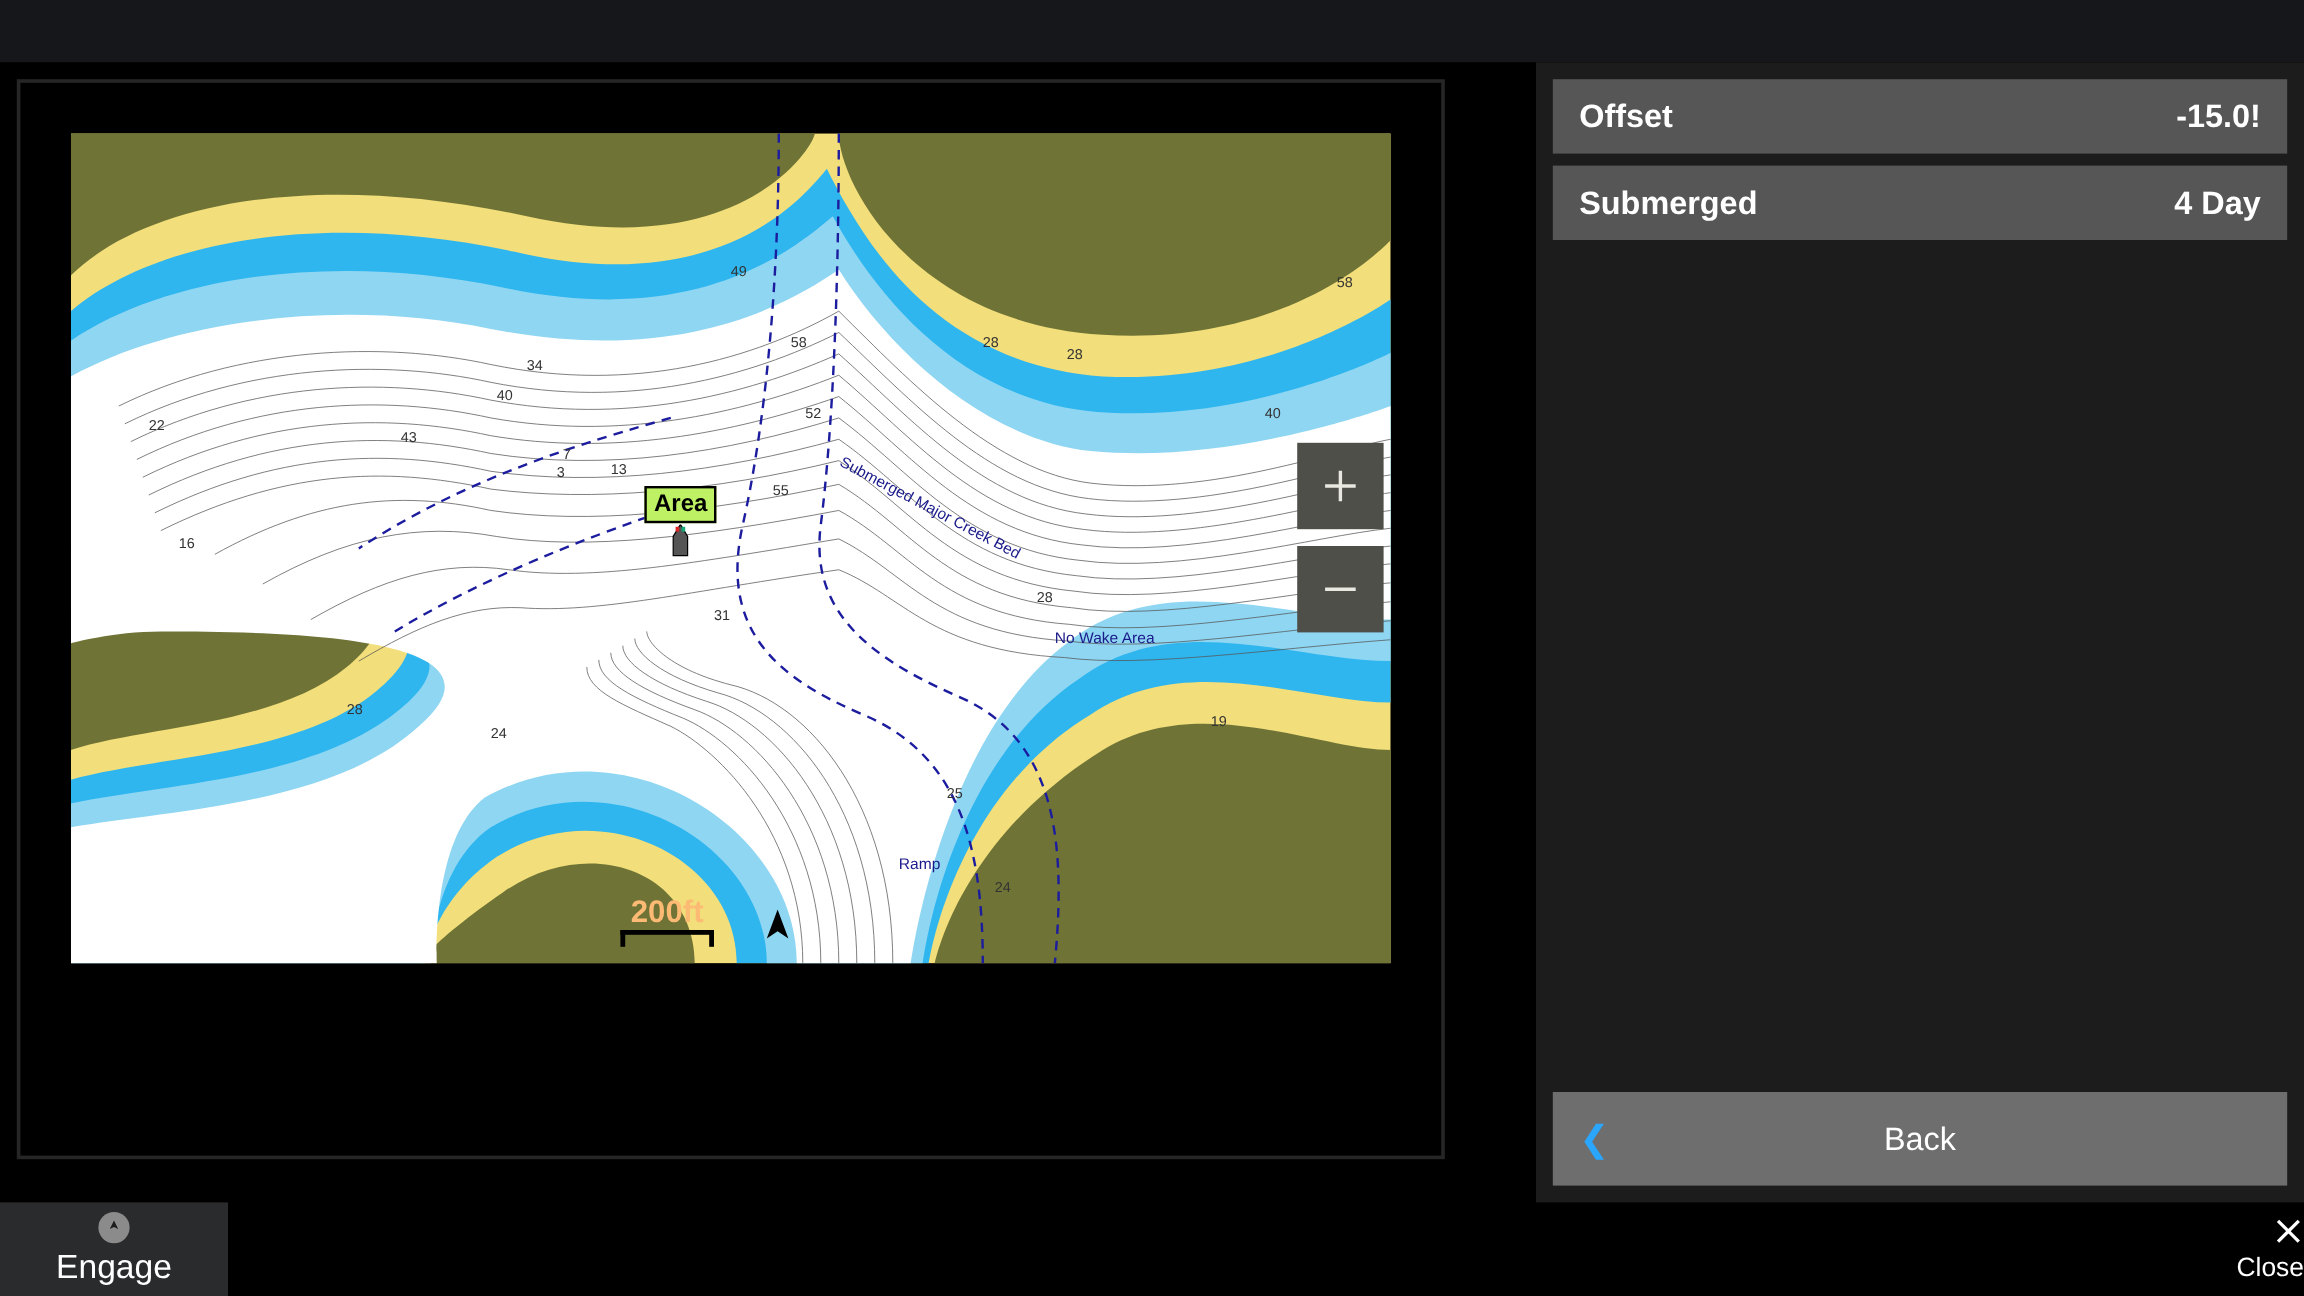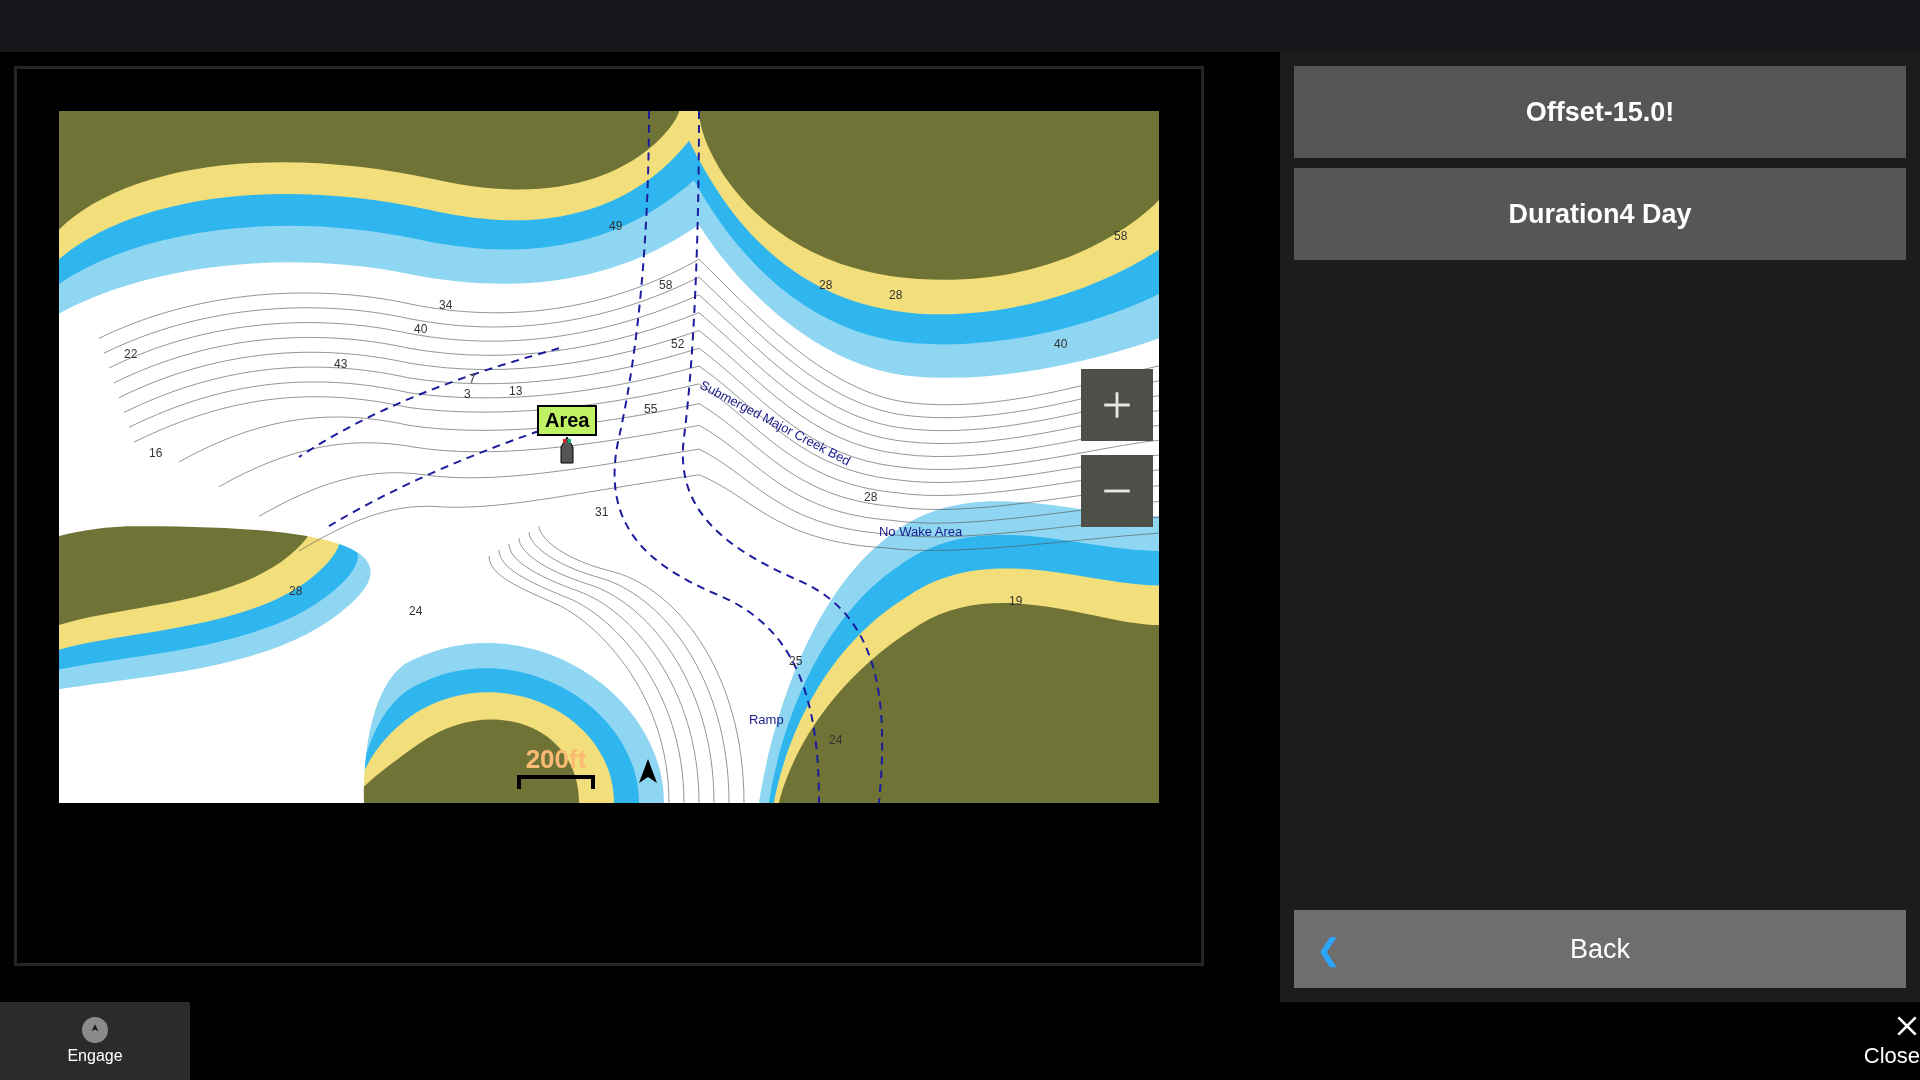--- a/index.html
+++ b/index.html
@@ -13,31 +13,31 @@
   .zoom-buttons{position:absolute;right:48px;top:300px;display:flex;flex-direction:column;gap:14px}
   .zoom-btn{width:72px;height:72px;background:#4f4f49;display:flex;align-items:center;justify-content:center;cursor:pointer}
   .zoom-btn svg{width:34px;height:34px}
   .area-label{position:absolute;left:520px;top:336px;background:#bef264;border:2px solid #000;color:#000;font-size:20px;font-weight:bold;padding:2px 6px}
   .boat-icon{position:absolute;left:540px;top:368px}
   .scale{position:absolute;left:500px;bottom:174px;display:flex;flex-direction:column;align-items:center;color:#fdba74;font-weight:bold;font-size:26px}
   .scale-bar{width:70px;border-top:4px solid #000;border-left:4px solid #000;border-right:4px solid #000;height:10px;border-bottom:none}
   .north{position:absolute;left:620px;bottom:174px;color:#000}
   
   .side{width:640px;background:#1c1c1c;padding:14px;box-sizing:border-box;display:flex;flex-direction:column;gap:10px}
-  .menu-btn{background:#565657;height:92px;display:flex;align-items:center;justify-content:center;padding:0 22px;font-size:27px;font-weight:600;cursor:pointer}
+  .menu-btn{background:#565657;height:62px;display:flex;align-items:center;justify-content:space-between;padding:0 22px;font-size:27px;font-weight:600;cursor:pointer}
   .menu-btn .val{font-weight:700}
   .spacer{flex:1}
   .back-btn{background:#6e6e6f;height:78px;display:flex;align-items:center;justify-content:center;font-size:27px;font-weight:400;cursor:pointer;position:relative}
   .back-btn .chev{position:absolute;left:22px;color:#2aa6ff;font-size:30px}
   
   .bottombar{height:78px;width:100%;background:#000;display:flex;align-items:stretch}
   .engage{width:190px;background:#2a2b2d;display:flex;flex-direction:column;align-items:center;justify-content:center;gap:4px;cursor:pointer}
   .engage .circ{width:26px;height:26px;border-radius:50%;background:#8b8b8b;display:flex;align-items:center;justify-content:center}
   .engage .circ svg{width:14px;height:14px}
-  .engage span{font-size:16px}
+  .engage span{font-size:28px}
   .bottom-spacer{flex:1}
   .close{width:190px;display:flex;flex-direction:column;align-items:flex-end;justify-content:center;gap:4px;cursor:pointer}
   .close svg{width:26px;height:26px}
   .close span{font-size:22px}
   .map-text{font-family:Arial;fill:#1a1a8a;font-size:13px}
   .depth{font-family:Arial;fill:#333;font-size:12px}
 </style>
 </head>
 <body>
 
@@ -153,21 +153,21 @@
       </div>
     </div>
   </div>
 
   <div class="side">
     <div class="menu-btn">
       <span>Offset</span>
       <span class="val">-15.0!</span>
     </div>
     <div class="menu-btn">
-      <span>Duration</span>
+      <span>Submerged</span>
       <span class="val">4 Day</span>
     </div>
     <div class="spacer"></div>
     <div class="back-btn">
       <span class="chev">❮</span>
       <span>Back</span>
     </div>
   </div>
 </div>
 

